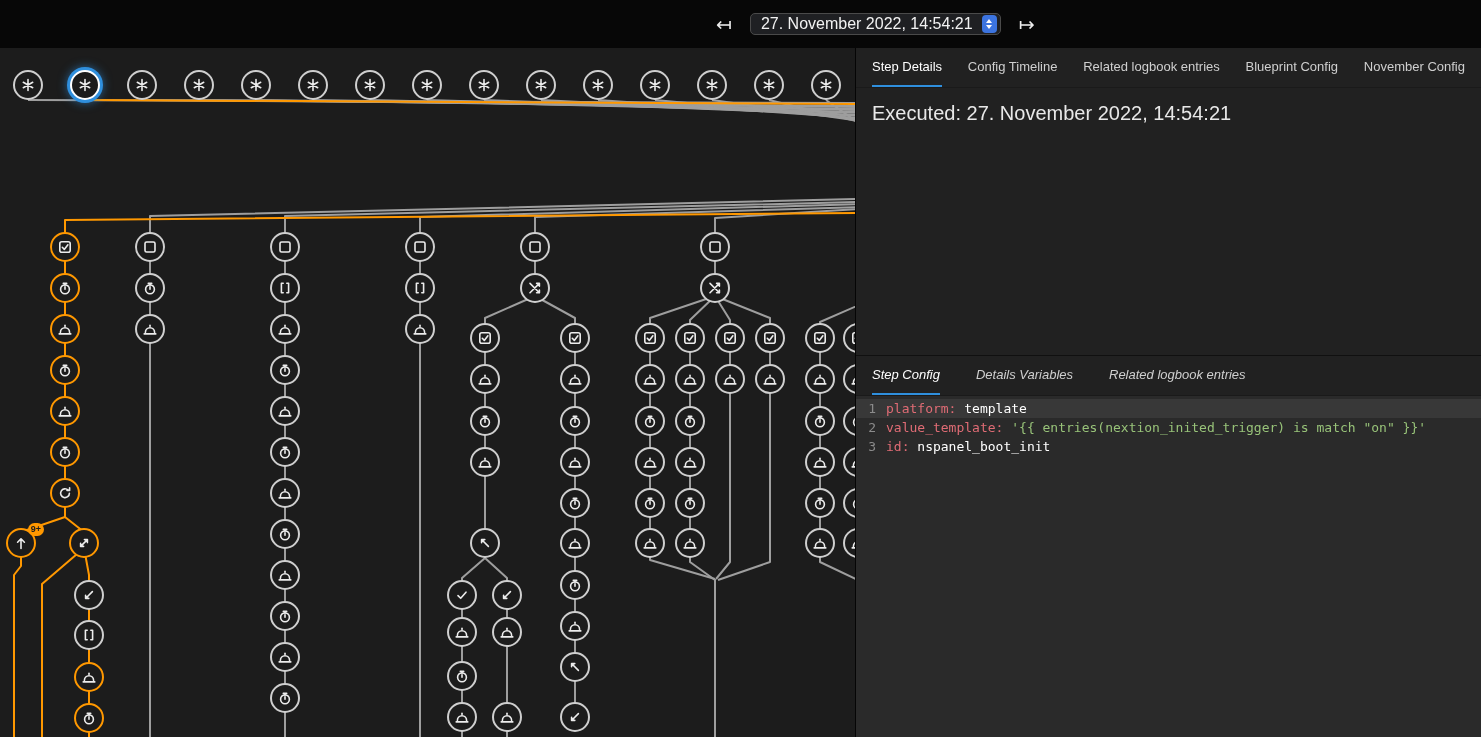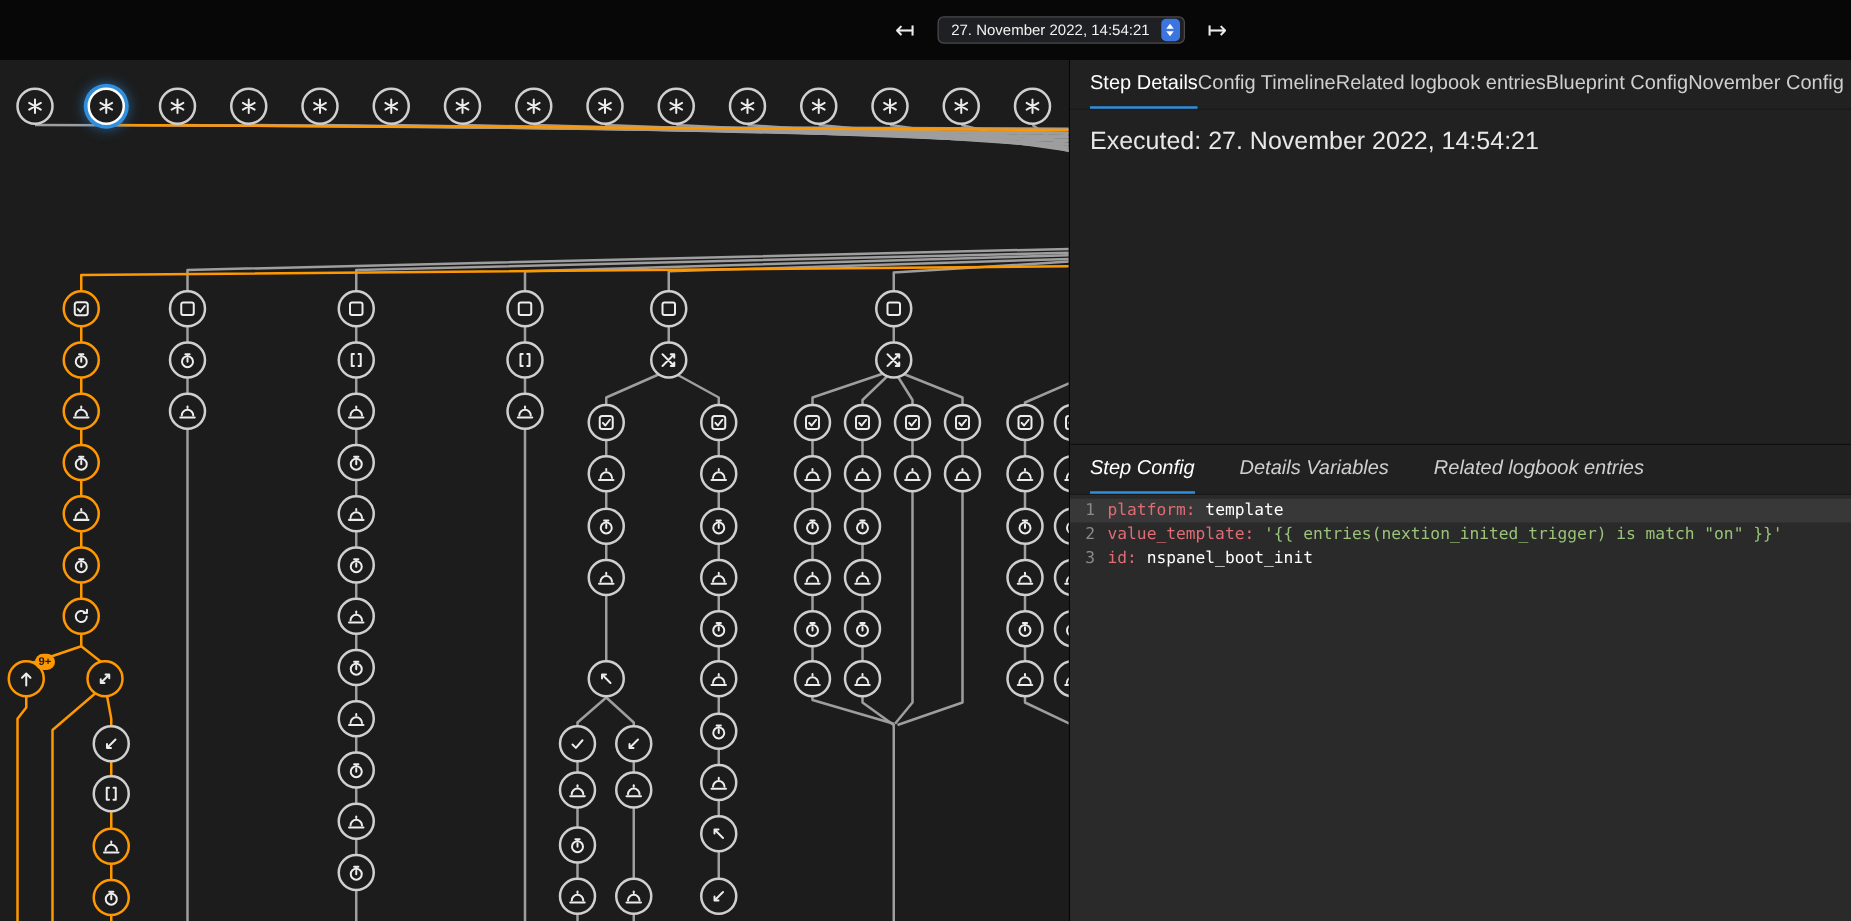--- a/index.html
+++ b/index.html
@@ -6,21 +6,21 @@
   body {
     margin: 0; width: 1481px; height: 737px; overflow: hidden;
     background: #1c1c1c; color: #e0e0e0;
     font-family: "Liberation Sans", sans-serif;
   }
   
   .header { position: relative; height: 48px; background: #070707; }
   .header-controls { position: absolute; left: 716px; top: 0; height: 48px; display: flex; align-items: center; gap: 18px; }
   .nav-arrow { color: #ececec; font-size: 19px; line-height: 1; cursor: pointer; }
   .run-select { display: flex; align-items: center; gap: 9px; height: 22px; padding: 0 3px 0 10px; background: #1f2023; border: 1px solid #4a4a4a; border-radius: 5px; cursor: pointer; }
-  .run-select .value { font-size: 12px; color: #f2f2f2; white-space: nowrap; }
+  .run-select .value { font-size: 16px; color: #f2f2f2; white-space: nowrap; }
   .stepper { width: 15px; height: 18px; background: #3c74e0; border-radius: 4px; display: flex; flex-direction: column; align-items: center; justify-content: center; gap: 2px; }
   .stepper .up, .stepper .dn { width: 0; height: 0; border-left: 3.5px solid transparent; border-right: 3.5px solid transparent; }
   .stepper .up { border-bottom: 4px solid #fff; }
   .stepper .dn { border-top: 4px solid #fff; }
   
   .main { display: flex; height: 689px; }
   
   .graph { position: relative; width: 855px; height: 689px; background: #1c1c1c; overflow: hidden; flex: none; }
   .edges { position: absolute; left: 0; top: 0; }
   .edge { fill: none; stroke: var(--edge); stroke-width: 2; stroke-linejoin: round; }
@@ -31,21 +31,21 @@
   .node.selected { border-color: #ffffff; box-shadow: 0 0 0 3px var(--accent), 0 0 10px 3px rgba(47,143,221,.6); }
   .nicon { width: 16px; height: 16px; stroke: currentColor; fill: none; stroke-width: 1.6; stroke-linecap: round; stroke-linejoin: round; }
   .badge { position: absolute; top: -7px; right: -10px; height: 13px; line-height: 13px; padding: 0 3px; border-radius: 7px; background: var(--path-active); color: #1c1c1c; font-size: 9px; font-weight: 700; }
   
   .panel { flex: 1; background: #212121; border-left: 1px solid #050505; display: flex; flex-direction: column; }
   .panel-top { height: 308px; border-bottom: 1px solid #101010; display: flex; flex-direction: column; }
   .panel-bottom { flex: 1; display: flex; flex-direction: column; }
   .tabbar { display: flex; align-items: stretch; height: 40px; padding: 0 16px; flex: none; border-bottom: 1px solid #1a1a1a; }
   .tabbar.spread { justify-content: space-between; }
   .tabbar.left { gap: 36px; font-style: italic; }
-  .tab { display: flex; align-items: center; font-size: 16px; color: #cfcfcf; border-bottom: 2px solid transparent; white-space: nowrap; cursor: pointer; }
+  .tab { display: flex; align-items: center; font-size: 13px; color: #cfcfcf; border-bottom: 2px solid transparent; white-space: nowrap; cursor: pointer; }
   .tab.selected { color: #ffffff; border-bottom-color: var(--accent); }
   .panel-content { padding: 14px 16px; font-size: 20px; color: #e8e8e8; }
   
   .code { flex: 1; background: #2a2a2a; font-family: "DejaVu Sans Mono", monospace; font-size: 13px; line-height: 19px; padding: 3px 0; overflow: hidden; }
   .code-line { display: flex; white-space: pre; }
   .code-line.hl { background: #383838; }
   .ln { width: 30px; text-align: right; padding-right: 10px; color: #8b8b8b; flex: none; }
   .key { color: #e06c75; }
   .plain { color: #ffffff; }
   .string { color: #98c379; }

